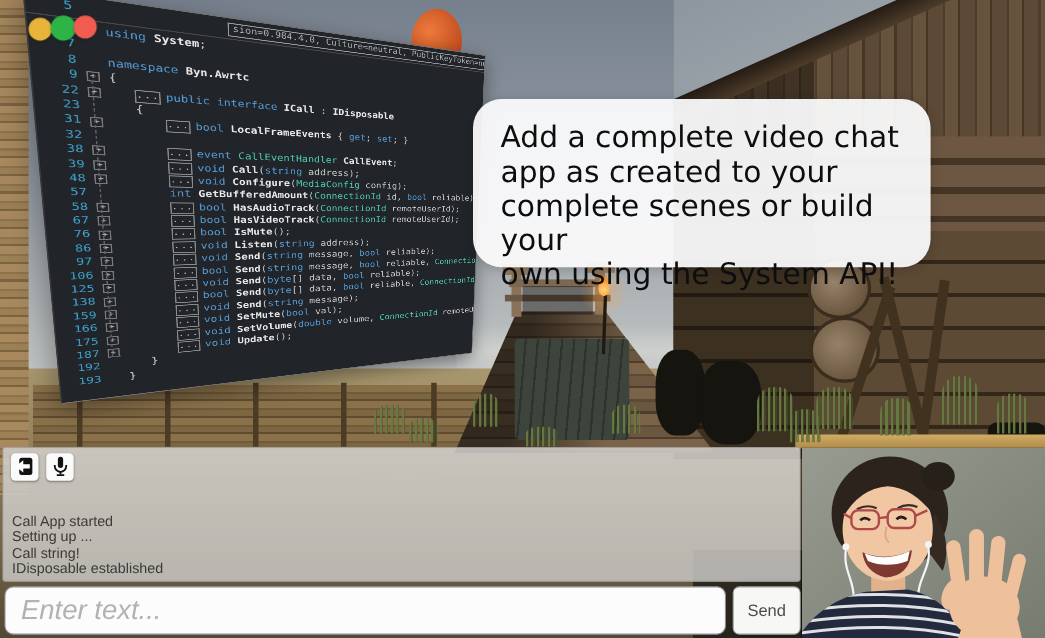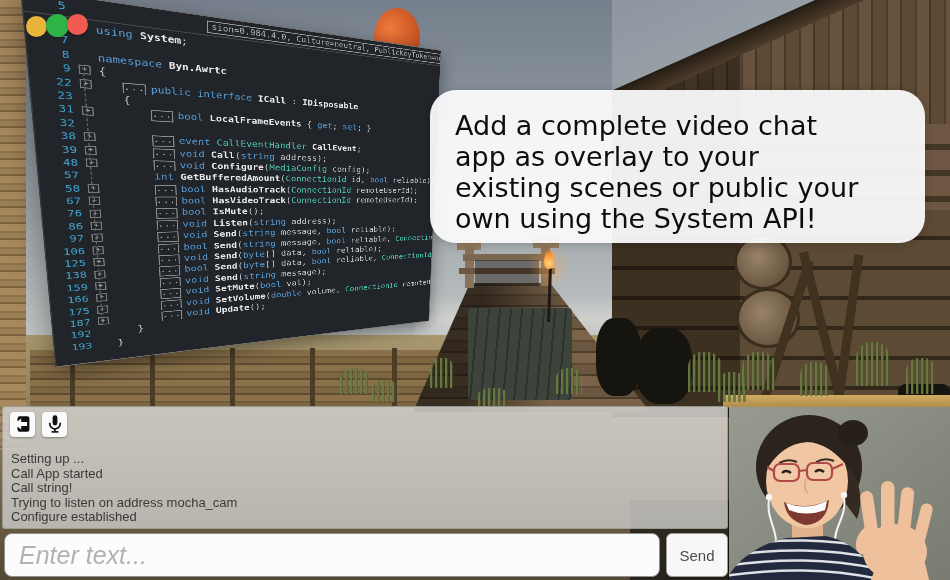--- a/index.html
+++ b/index.html
@@ -85,21 +85,21 @@
   .tk-p{color:#c9c9c9;}
   .tk-a{display:inline-block;border:1px solid #989898;padding:0 3px;color:#b2b2b2;font-size:8.5px;line-height:11px;margin-left:92px;}
   #fold-guide{position:absolute;left:39px;top:72px;height:268px;border-left:1px dashed #5f5f5f;}
   #fold-foot{position:absolute;left:39px;top:340px;width:7px;height:1px;background:#5f5f5f;}
   .dot{position:absolute;border-radius:50%;box-shadow:0 1px 2px rgba(0,0,0,.3);z-index:6;}
   #dot-y{left:26px;top:16px;width:21px;height:21px;}
   #dot-g{left:46px;top:14px;width:23px;height:23px;}
   #dot-r{left:67px;top:14px;width:21px;height:21px;}
 
   
-  #bubble{position:absolute;left:430px;top:90px;width:495px;height:153px;z-index:7;
+  #bubble{position:absolute;left:430px;top:90px;width:416px;height:153px;z-index:7;
         background:rgba(251,251,252,.94);border-radius:26px;box-shadow:0 2px 10px rgba(0,0,0,.18);
         padding:20px 0 0 25px;box-sizing:border-box;}
   #bubble .bline{font-family:"DejaVu Sans",sans-serif;font-size:27px;line-height:31px;color:#0d0d0d;}
 
   
   #chat-panel{position:absolute;left:2px;top:406px;width:726px;height:123px;z-index:8;
         background:linear-gradient(180deg,rgba(208,206,202,.88),rgba(196,194,190,.88));
         border:1px solid rgba(125,125,122,.55);border-radius:3px;box-sizing:border-box;}
   .toolbar-btn{position:absolute;width:25px;height:25px;border:none;border-radius:4px;
         background:#fafafa;box-shadow:0 1px 2px rgba(0,0,0,.35);padding:1px;cursor:pointer;}
@@ -219,46 +219,45 @@
   <div id="fold-foot"></div>
 </div>
 <div id="dots">
   <div class="dot" id="dot-y" style="background: rgb(232, 180, 58);"></div>
   <div class="dot" id="dot-g" style="background: rgb(46, 179, 71);"></div>
   <div class="dot" id="dot-r" style="background: rgb(241, 91, 80);"></div>
 </div>
 
 <div id="bubble">
   <div class="bline">Add a complete video chat</div>
-  <div class="bline">app as overlay to your</div>
-  <div class="bline">existing scenes or public your</div>
+  <div class="bline">app as created to your</div>
+  <div class="bline">complete scenes or build your</div>
   <div class="bline">own using the System API!</div>
 </div>
 
 <div id="chat-panel">
   <button class="toolbar-btn" id="btn-exit">
     <svg viewBox="0 0 24 24" width="22" height="22">
       <rect x="6" y="3.5" width="13" height="17" rx="2.5" fill="#111"></rect>
       <path d="M2.5,12 L10,6 L10,9.8 L16.5,9.8 L16.5,14.2 L10,14.2 L10,18 Z" fill="#fff"></path>
     </svg>
   </button>
   <button class="toolbar-btn" id="btn-mic">
     <svg viewBox="0 0 24 24" width="22" height="22">
       <rect x="9.4" y="2.5" width="5.2" height="11" rx="2.6" fill="#111"></rect>
       <path d="M6.3,10.5 v1.2 a5.7,5.7 0 0 0 11.4,0 v-1.2" fill="none" stroke="#111" stroke-width="1.8"></path>
       <line x1="12" y1="17.3" x2="12" y2="20" stroke="#111" stroke-width="1.8"></line>
       <line x1="8.3" y1="20.6" x2="15.7" y2="20.6" stroke="#111" stroke-width="1.8"></line>
     </svg>
   </button>
   <div id="messages">
+    <div class="msg">Call App started</div>
     <div class="msg">Setting up ...</div>
-    <div class="msg">Call App started</div>
     <div class="msg">Call string!</div>
-    <div class="msg">Trying to listen on address mocha_cam</div>
-    <div class="msg">Configure established</div>
+    <div class="msg">IDisposable established</div>
   </div>
 </div>
 <input id="chat-input" type="text" placeholder="Enter text..." style="">
 <button id="send-btn">Send</button>
 
 <div id="video">
   <svg viewBox="0 0 221 173" width="221" height="173">
     <defs>
       <linearGradient id="wall" x1="0" y1="0" x2="1" y2="1">
         <stop offset="0" stop-color="#989b90"></stop>

